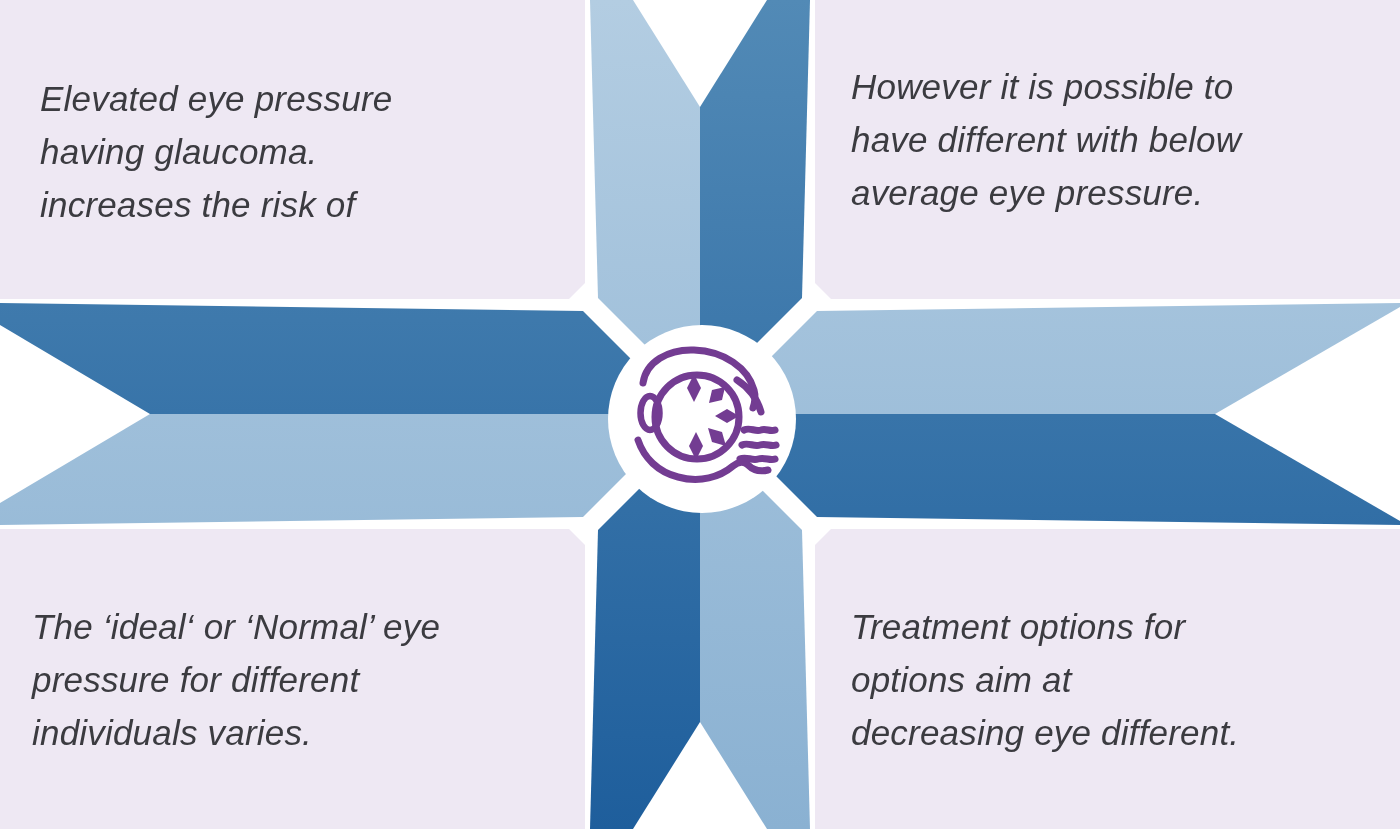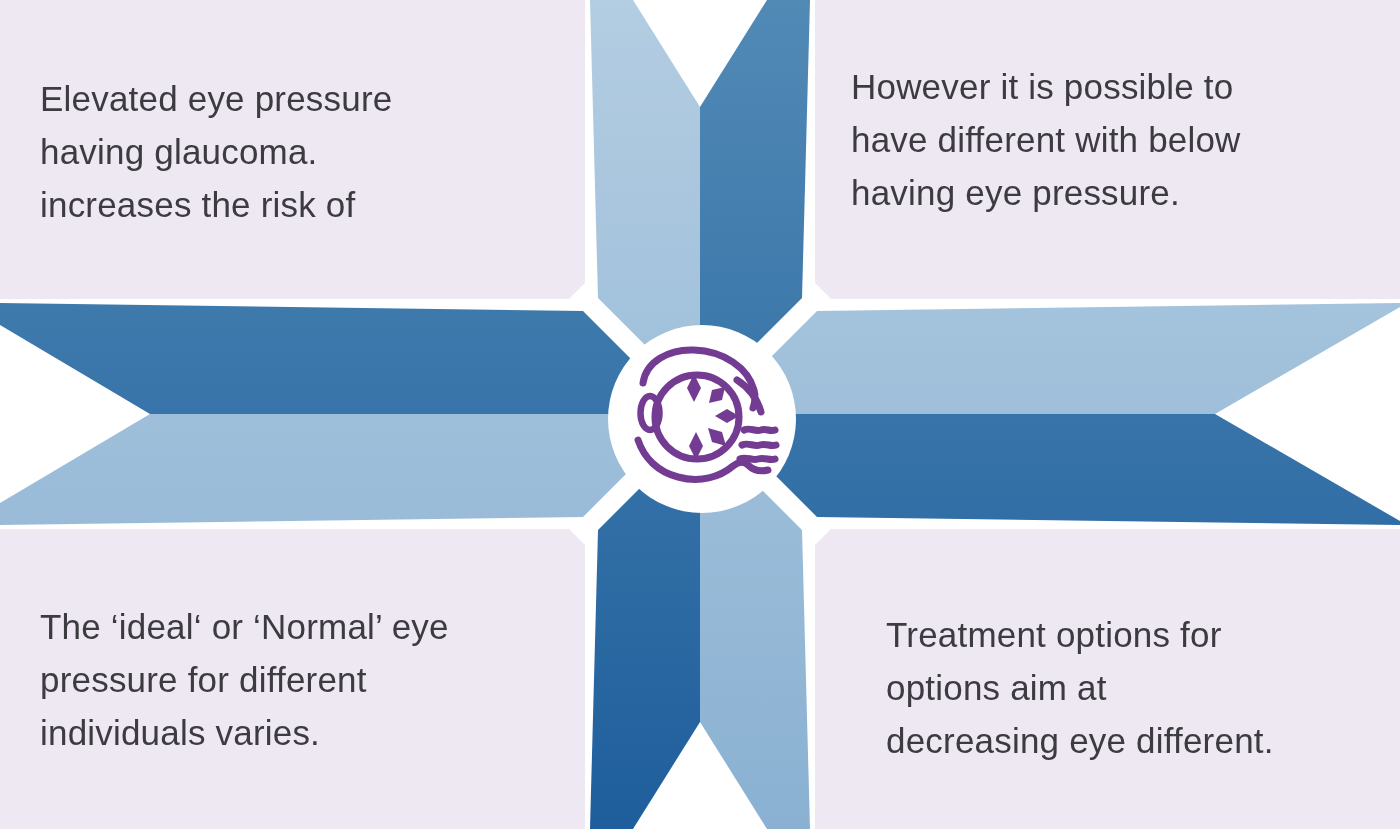--- a/index.html
+++ b/index.html
@@ -1,29 +1,29 @@
 <!DOCTYPE html>
 <html><head>
 <meta charset="utf-8">
 <style>
   html,body{margin:0;padding:0;background:#fff;}
   #stage{
     position:relative;width:1400px;height:829px;overflow:hidden;
-    background:#fff;font-family:"Liberation Sans","DejaVu Sans",sans-serif;
+    background:#fff;font-family:"Liberation Sans","DejaVu Sans",sans-serif;font-style:italic;
   }
   #star-svg{position:absolute;left:0;top:0;width:1400px;height:829px;display:block;}
   .qtext{
     position:absolute;color:#3B3B40;font-size:35px;line-height:53px;
     letter-spacing:0.2px;font-weight:400;
   }
   .qtext span{display:block;white-space:nowrap;}
   #q-tl{left:40px;top:72px;}
   #q-tr{left:851px;top:60px;}
-  #q-bl{left:40px;top:600px;}
-  #q-br{left:886px;top:600px;margin-top:8px;}
+  #q-bl{left:32px;top:600px;}
+  #q-br{left:851px;top:600px;}
 </style>
 </head>
 <body>
 
 <div id="stage">
 
   <svg id="star-svg" viewBox="0 0 1400 829" aria-hidden="true">
     <defs>
       <linearGradient id="gradDark" gradientUnits="userSpaceOnUse" x1="0" y1="0" x2="0" y2="829">
         <stop offset="0" stop-color="#528AB6"></stop>
@@ -74,21 +74,21 @@
   </svg>
 
   <div id="q-tl" class="qtext">
     <span>Elevated eye pressure</span>
     <span>having glaucoma.</span>
     <span>increases the risk of</span>
   </div>
   <div id="q-tr" class="qtext">
     <span>However it is possible to</span>
     <span>have different with below</span>
-    <span>having eye pressure.</span>
+    <span>average eye pressure.</span>
   </div>
   <div id="q-bl" class="qtext">
     <span>The ‘ideal‘ or ‘Normal’ eye</span>
     <span>pressure for different</span>
     <span>individuals varies.</span>
   </div>
   <div id="q-br" class="qtext">
     <span>Treatment options for</span>
     <span>options aim at</span>
     <span>decreasing eye different.</span>

